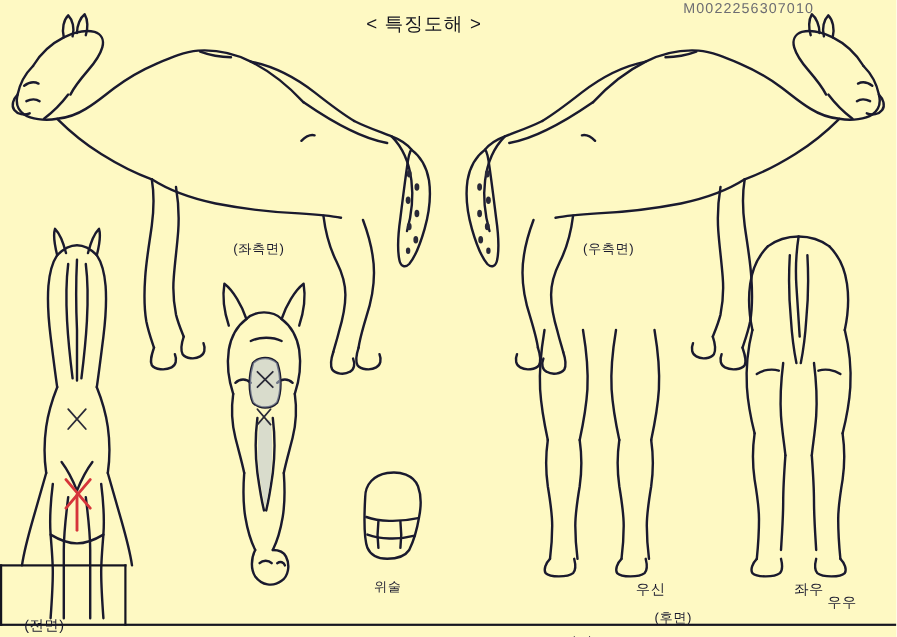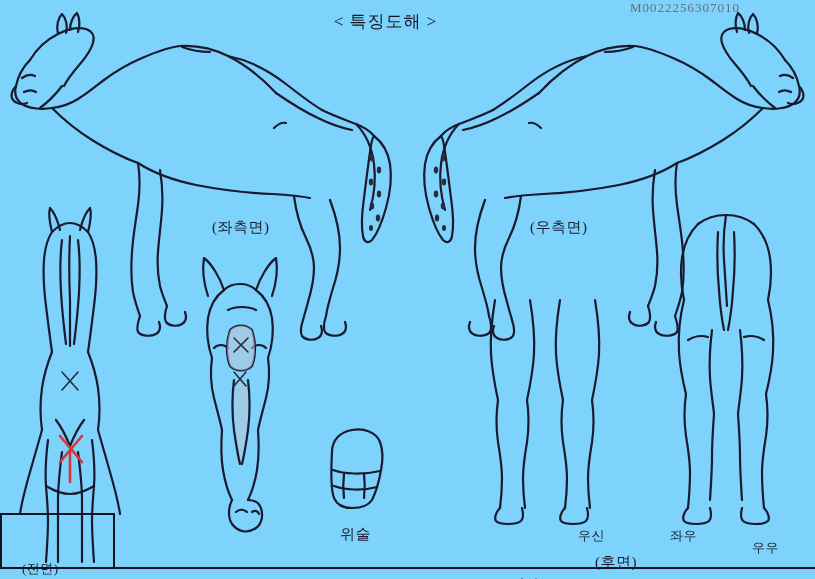--- a/index.html
+++ b/index.html
@@ -4,35 +4,35 @@
 <style>
   html, body {
     margin: 0;
     padding: 0;
     background: #ffffff;
   }
   #page {
     position: relative;
     width: 815px;
     height: 579px;
-    background: #7dd3fc;
-    font-family: Liberation Serif, serif;
+    background: #fef9c3;
+    font-family: Liberation Sans, sans-serif;
     overflow: hidden;
   }
   #page .ink {
     position: absolute;
     left: 0;
     top: 0;
     width: 815px;
     height: 579px;
   }
   .lbl {
     position: absolute;
     color: #1a1a2e;
-    font-size: 15px;
+    font-size: 12px;
     letter-spacing: 0.5px;
     white-space: nowrap;
   }
   .title {
     position: absolute;
     top: 10px;
     left: 0;
     width: 771px;
     text-align: center;
     font-size: 17px;
@@ -51,21 +51,21 @@
     font-size: 13px;
   }
   .lbl-front-1 { left: 8px;  top: 524px; }
   .lbl-front-2 { left: 22px; top: 560px; }
   .lbl-left   { left: 212px; top: 218px; }
   .lbl-right  { left: 530px; top: 218px; }
   .lbl-crown  { left: 340px; top: 525px; }
   .lbl-rear   { left: 595px; top: 553px; }
   .lbl-lf     { left: 512px; top: 532px; margin-top: 43px; }
   .lbl-rf     { left: 578px; top: 527px; text-align: center; }
-  .lbl-lr     { left: 670px; top: 527px; text-align: right; }
+  .lbl-lr     { left: 722px; top: 527px; text-align: right; }
   .lbl-rr     { left: 752px; top: 539px; }
   .frame-line {
     position: absolute;
     background: #151520;
   }
   .border-bottom { left: 0; top: 567px; width: 815px; height: 2px; }
   .border-left-seg { left: 0; top: 513px; width: 2px; height: 56px; }
   .border-top-seg { left: 0; top: 513px; width: 115px; height: 2px; }
   .border-right-seg { left: 113px; top: 513px; width: 2px; height: 56px; }
 </style>

